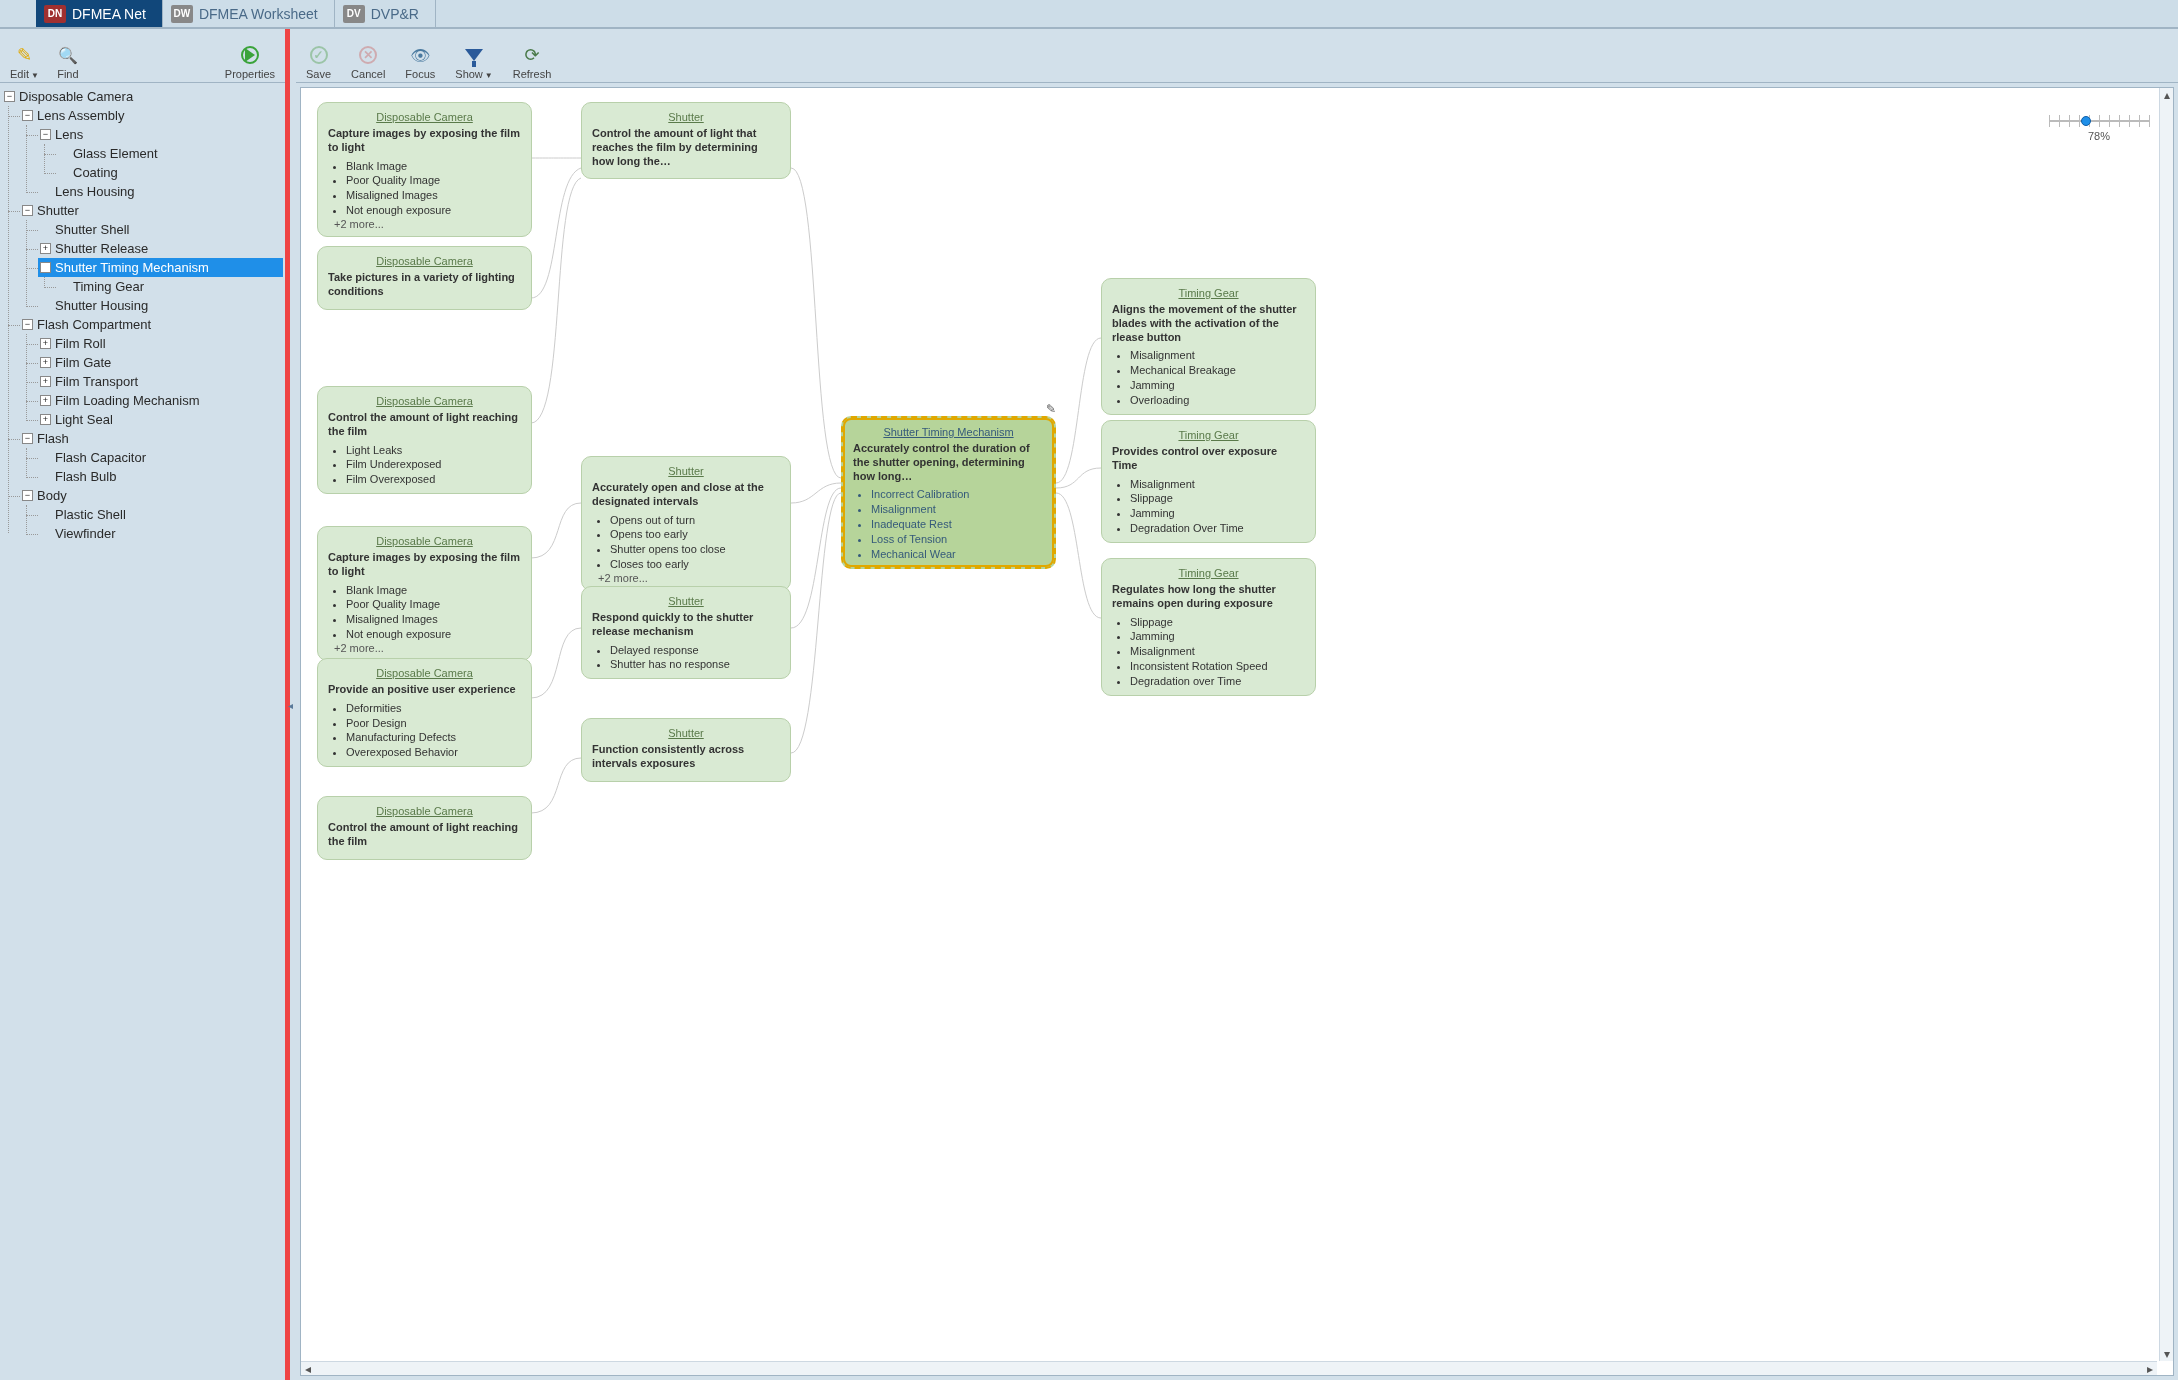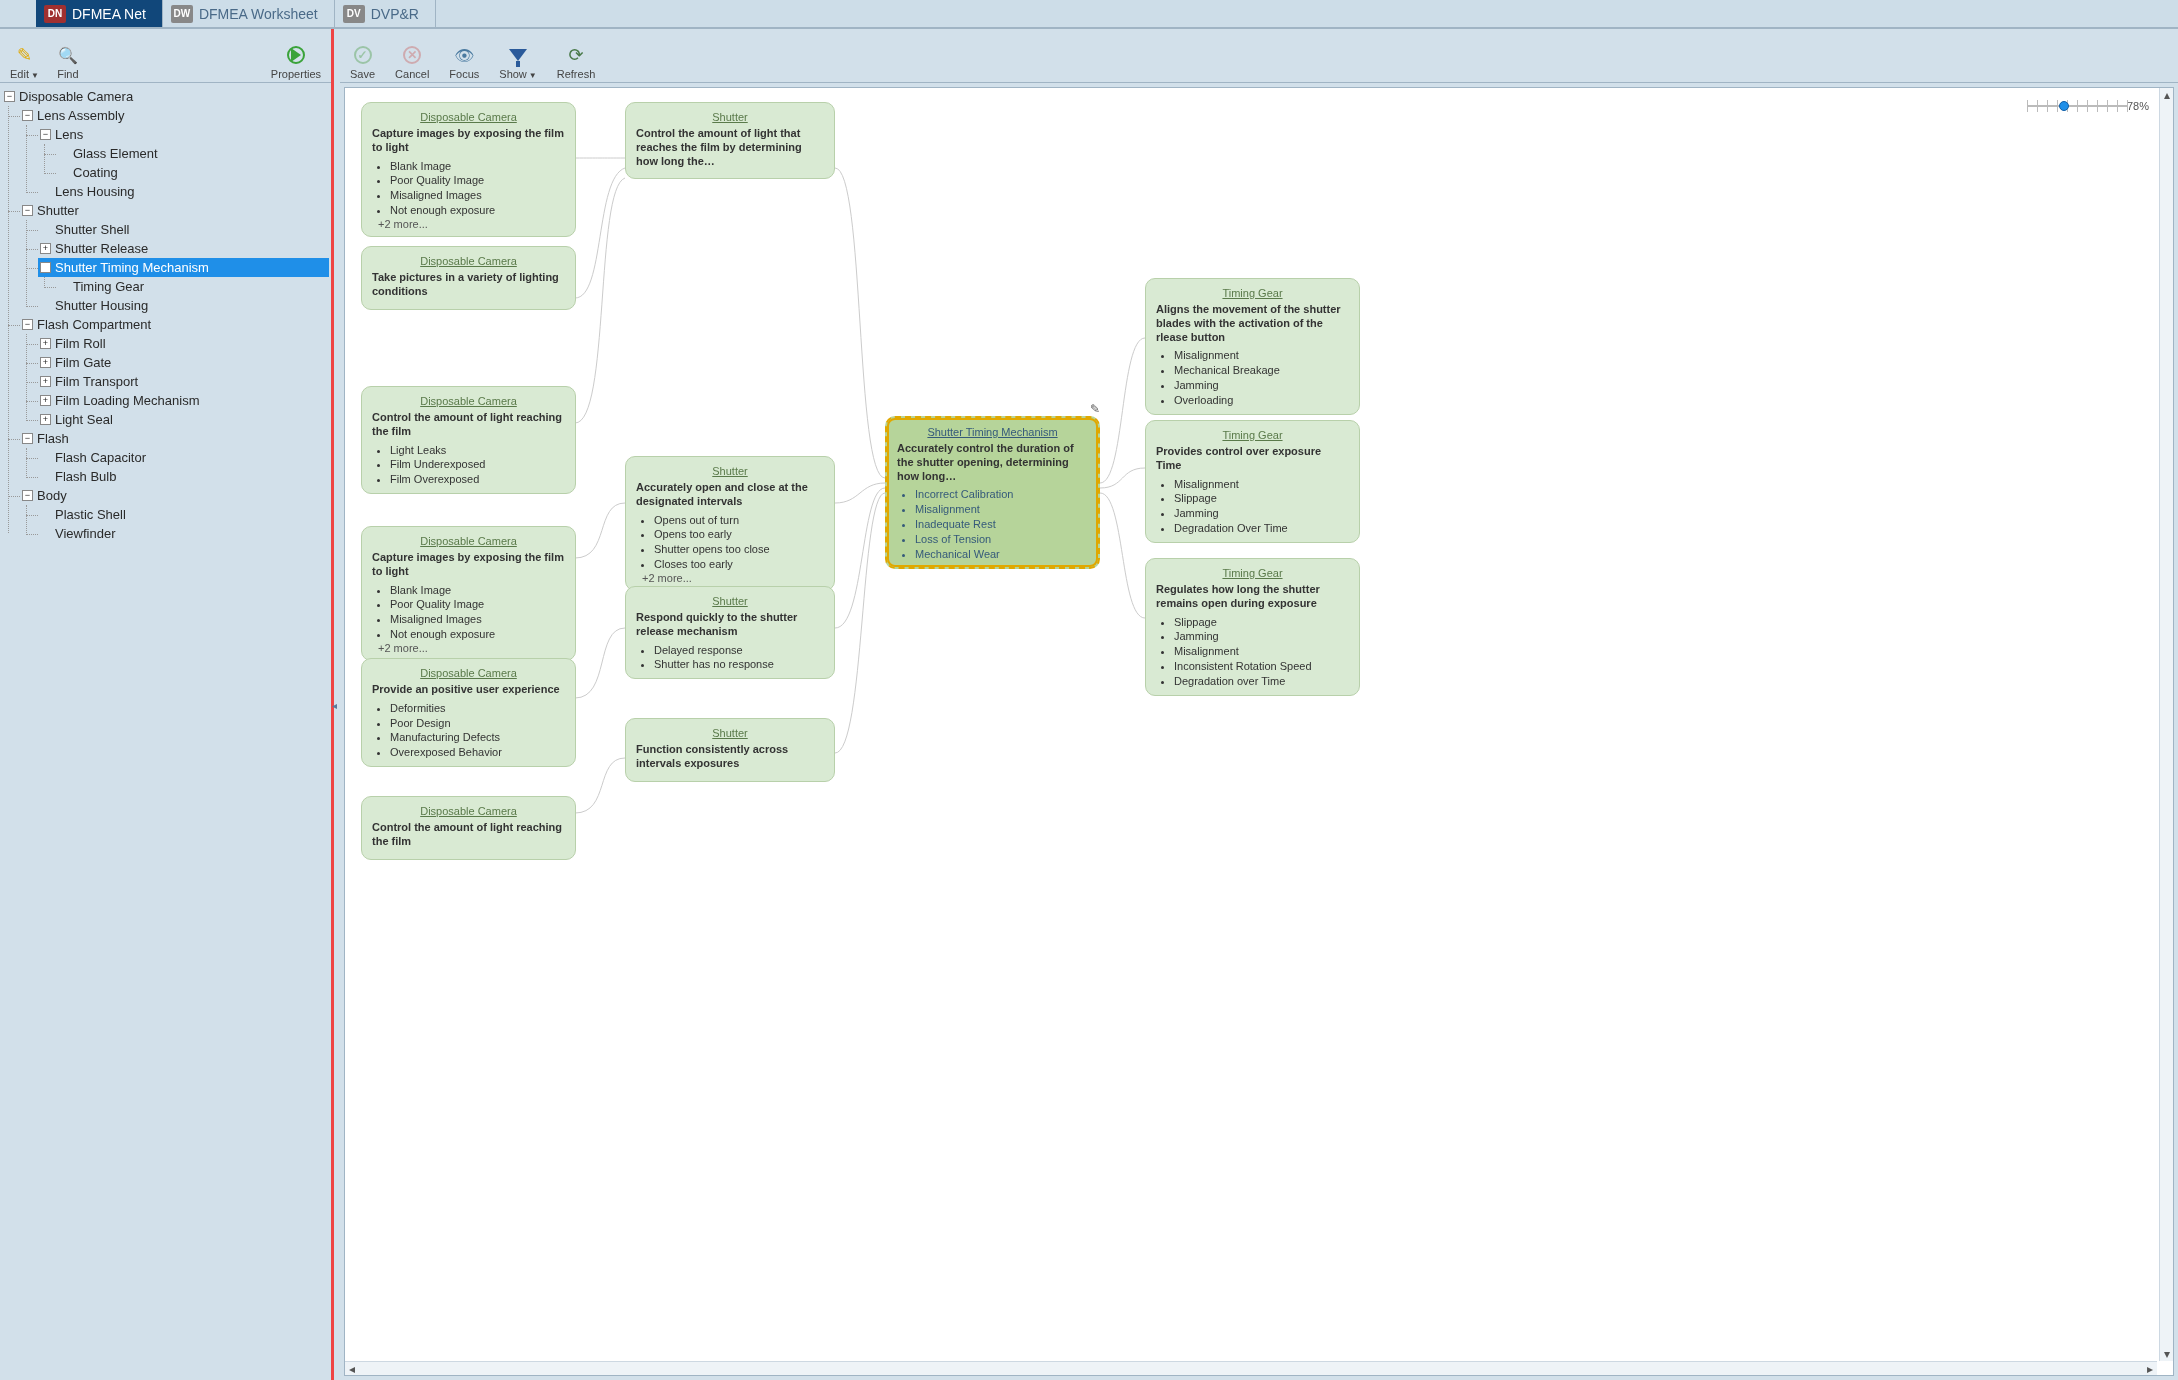--- a/index.html
+++ b/index.html
@@ -11,21 +11,21 @@
 .tab { display: flex; align-items: center; gap: 6px; padding: 0 16px 0 8px; height: 100%; color: #4a6a88; cursor: pointer; border-right: 1px solid #a0b4c4; }
 .tab.active { background: #11477a; color: #fff; margin-left: 36px; }
 .tab-logo { width: 22px; height: 18px; background: #a03030; color: #fff; display: inline-flex; align-items: center; justify-content: center; font-weight: bold; font-size: 10px; border-radius: 2px; }
 .tab-logo.grey { background: #888; }
 .tab-label { font-size: 14px; font-weight: 500; }
 
 
 .main { flex: 1; display: flex; border-top: 1px solid #a0b4c4; overflow: hidden; background: #d2e0ea; }
 
 
-.sidebar { width: 334px; background: #d2e0ea; display: flex; flex-direction: column; border-right: 3px solid #ef4444; }
+.sidebar { width: 290px; background: #d2e0ea; display: flex; flex-direction: column; border-right: 5px solid #ef4444; }
 .sidebar-toolbar { display: flex; align-items: flex-end; justify-content: space-between; height: 54px; padding: 2px 10px 2px 10px; border-bottom: 1px solid #a0b4c4; }
 .tb-group-left { display: flex; gap: 18px; align-items: flex-end; }
 .tb-btn { display: flex; flex-direction: column; align-items: center; gap: 2px; font-size: 11px; color: #444; cursor: pointer; }
 .tb-btn .ic { width: 22px; height: 22px; display: flex; align-items: center; justify-content: center; }
 .caret { font-size: 8px; margin-left: 2px; }
 
 
 .tree { flex: 1; overflow: auto; padding: 4px 2px 4px 2px; font-size: 13px; color: #2a2a2a; }
 .tree ul { list-style: none; padding-left: 0; }
 .tree li { position: relative; }
@@ -37,21 +37,21 @@
 .tree ul ul::before { content: ''; position: absolute; left: 6px; top: 0; bottom: 10px; border-left: 1px dotted #999; }
 .tree ul ul > li::before { content: ''; position: absolute; left: -12px; top: 10px; width: 12px; border-top: 1px dotted #999; }
 
 
 .canvas-wrap { flex: 1; display: flex; flex-direction: column; background: #d2e0ea; }
 .canvas-toolbar { display: flex; align-items: flex-end; height: 54px; gap: 20px; padding: 2px 10px; border-bottom: 1px solid #a0b4c4; }
 .canvas { flex: 1; background: #fff; position: relative; margin: 4px; border: 1px solid #a0b4c4; overflow: hidden; }
 .canvas-inner { position: absolute; inset: 0; overflow: hidden; }
 
 
-.zoom { position: absolute; top: 9px; right: 24px; display: flex; align-items: center; gap: 0; font-size: 11px; color: #555; }
+.zoom { position: absolute; top: 24px; right: 24px; display: flex; align-items: center; gap: 0; font-size: 11px; color: #555; flex-direction: column; }
 .zoom-track { width: 100px; height: 18px; position: relative; }
 .zoom-track::before { content: ''; position: absolute; left:0; right:0; top: 8px; height: 2px; background: #bbb; }
 .zoom-tick { position:absolute; top:3px; width:1px; height:12px; background:#bbb; }
 .zoom-thumb { position:absolute; top:4px; width:10px; height:10px; background:#1f8fe8; border-radius:50%; border:1px solid #0f5fa8; }
 
 
 .card { position: absolute; background: #d9ead3; border: 1px solid #b8d0aa; border-radius: 10px; padding: 8px 10px 6px 10px; font-size: 11px; color: #333; }
 .card-title { text-align: center; color: #5a7a4a; text-decoration: underline; font-size: 11px; margin-bottom: 4px; cursor: pointer; }
 .card-sub { font-weight: bold; font-size: 11px; line-height: 1.25; margin-bottom: 4px; }
 .card ul { list-style: disc; padding-left: 18px; }

